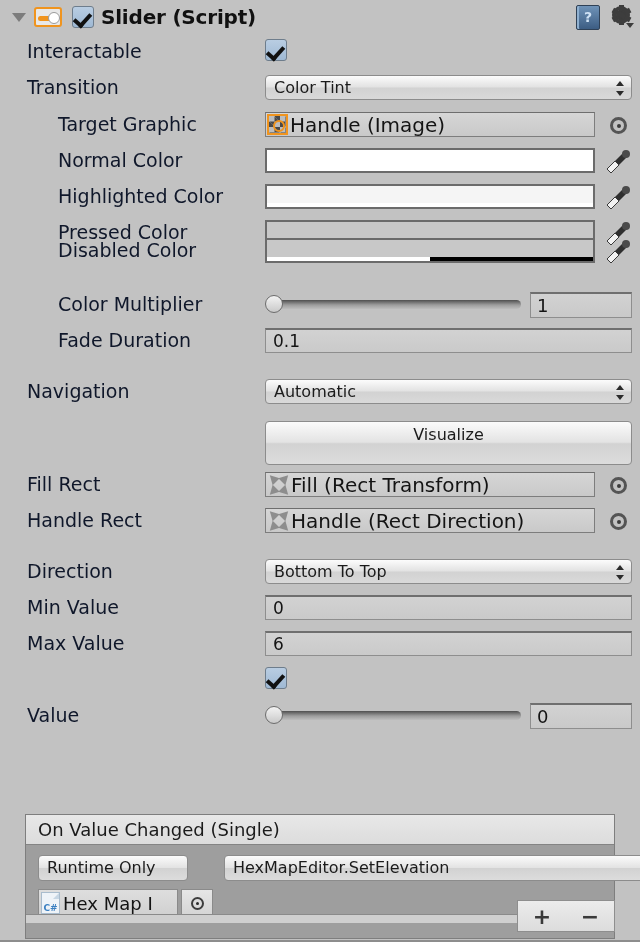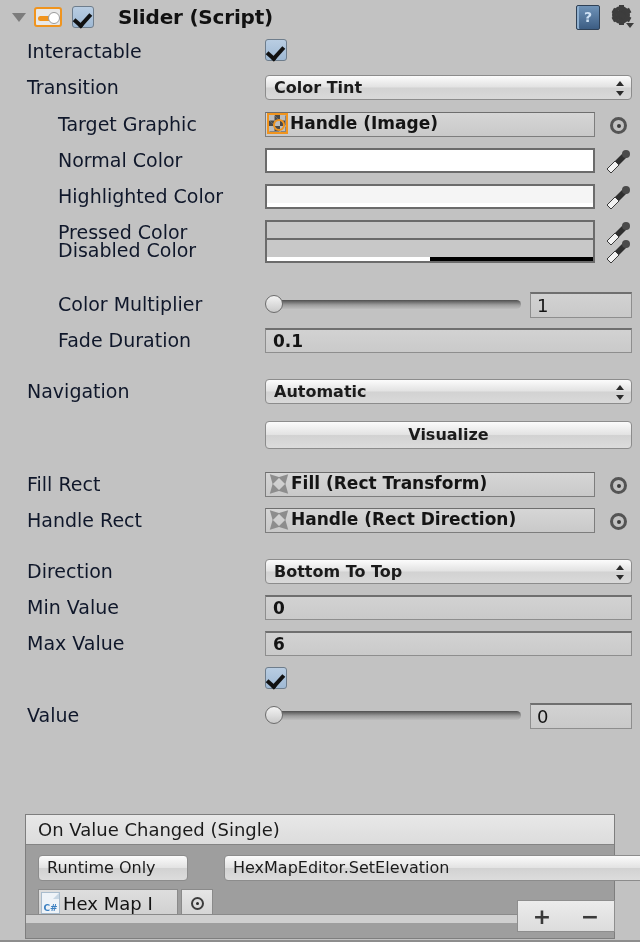--- a/index.html
+++ b/index.html
@@ -43,21 +43,21 @@
     background: linear-gradient(#b9cde2,#9fb9d4);
     border: 1px solid #6e7d8c; position: relative; flex: none;
   }
   .chk.on::after {
     content: ""; position: absolute; left: 4px; top: 3px;
     width: 7px; height: 13px; border: solid #111;
     border-width: 0 4px 4px 0; transform: rotate(42deg);
   }
   .hdr .chk { margin-left: 10px; }
   .hdr-title {
-    font-size: 20px; font-weight: bold; color: #111; margin-left: 24px;
+    font-size: 20px; font-weight: bold; color: #111; margin-left: 7px;
     letter-spacing: -0.2px;
   }
   .hdr-right {
     position: absolute; right: 6px; top: 0; height: 34px;
     display: flex; align-items: center; gap: 10px;
   }
   .help-ico {
     width: 24px; height: 25px; border-radius: 2px;
     background: linear-gradient(#6f93b8,#3c5d83);
     border: 1px solid #2f4156; position: relative;
@@ -85,21 +85,21 @@
   
   .row { position: absolute; left: 0; width: 640px; height: 30px; }
   .lbl {
     position: absolute; top: 3px; font-size: 19px; color: #0f172a;
     white-space: nowrap;
   }
   .lbl.l0 { left: 27px; }
   .lbl.l1 { left: 58px; }
 
   
-  .fld { position: absolute; left: 265px; font-weight: bold; }
+  .fld { position: absolute; left: 265px; }
 
   .popup {
     width: 367px; height: 25px; border-radius: 4px;
     background: linear-gradient(#fcfcfc 0%, #e2e2e2 48%, #d2d2d2 52%, #d9d9d9 100%);
     border: 1px solid #8c8c8c;
     font-size: 16px; color: #1b1b1b; line-height: 23px; padding-left: 8px;
     position: relative; overflow: hidden;
   }
   .popup .updn {
     position: absolute; right: 7px; top: 4px; width: 8px; height: 17px;
@@ -108,22 +108,22 @@
     content: ""; position: absolute; left: 0; width: 0; height: 0;
     border-left: 4px solid transparent; border-right: 4px solid transparent;
   }
   .popup .updn::before { top: 1px; border-bottom: 5px solid #2b2b2b; }
   .popup .updn::after  { bottom: 1px; border-top: 5px solid #2b2b2b; }
 
   .objfield {
     width: 330px; height: 25px;
     background: linear-gradient(#d6d6d6,#c9c9c9);
     border: 1px solid #7d7d7d; border-top-color: #6e6e6e;
-    position: relative; display: flex; align-items: flex-start;
-    font-size: 17px; color: #141414; overflow: hidden;
+    position: relative; display: flex; align-items: center;
+    font-size: 20px; color: #141414; overflow: hidden;
   }
   .objfield .txt { margin-left: 1px; white-space: nowrap; }
 
   .picker {
     position: absolute; left: 610px; top: 4px;
     width: 17px; height: 17px; border-radius: 50%;
     background: #c2c2c2; border: 3px solid #545454;
     display: flex; align-items: center; justify-content: center;
   }
   .picker::after {
@@ -159,21 +159,21 @@
     background: linear-gradient(#f3f3f3,#c9c9c9);
   }
   .numfield {
     position: absolute; left: 530px; width: 102px; height: 26px;
     background: linear-gradient(#d2d2d2,#c9c9c9);
     border: 1px solid #8e8e8e; border-top: 2px solid #6f6f6f;
     font-size: 18px; color: #141414; line-height: 23px; padding-left: 6px;
   }
 
   .btn {
-    width: 367px; height: 28px; border-radius: 4px;
+    width: 367px; height: 44px; border-radius: 4px;
     background: linear-gradient(#fbfbfb 0%, #e3e3e3 48%, #d2d2d2 52%, #dcdcdc 100%);
     border: 1px solid #8c8c8c;
     font-size: 16px; color: #1b1b1b; text-align: center; line-height: 25px;
   }
 
   
   .img-ico {
     width: 21px; height: 21px; flex: none; margin: 0 1px 0 1px;
     border: 2px solid #f0941e; position: relative; overflow: hidden;
     background:

